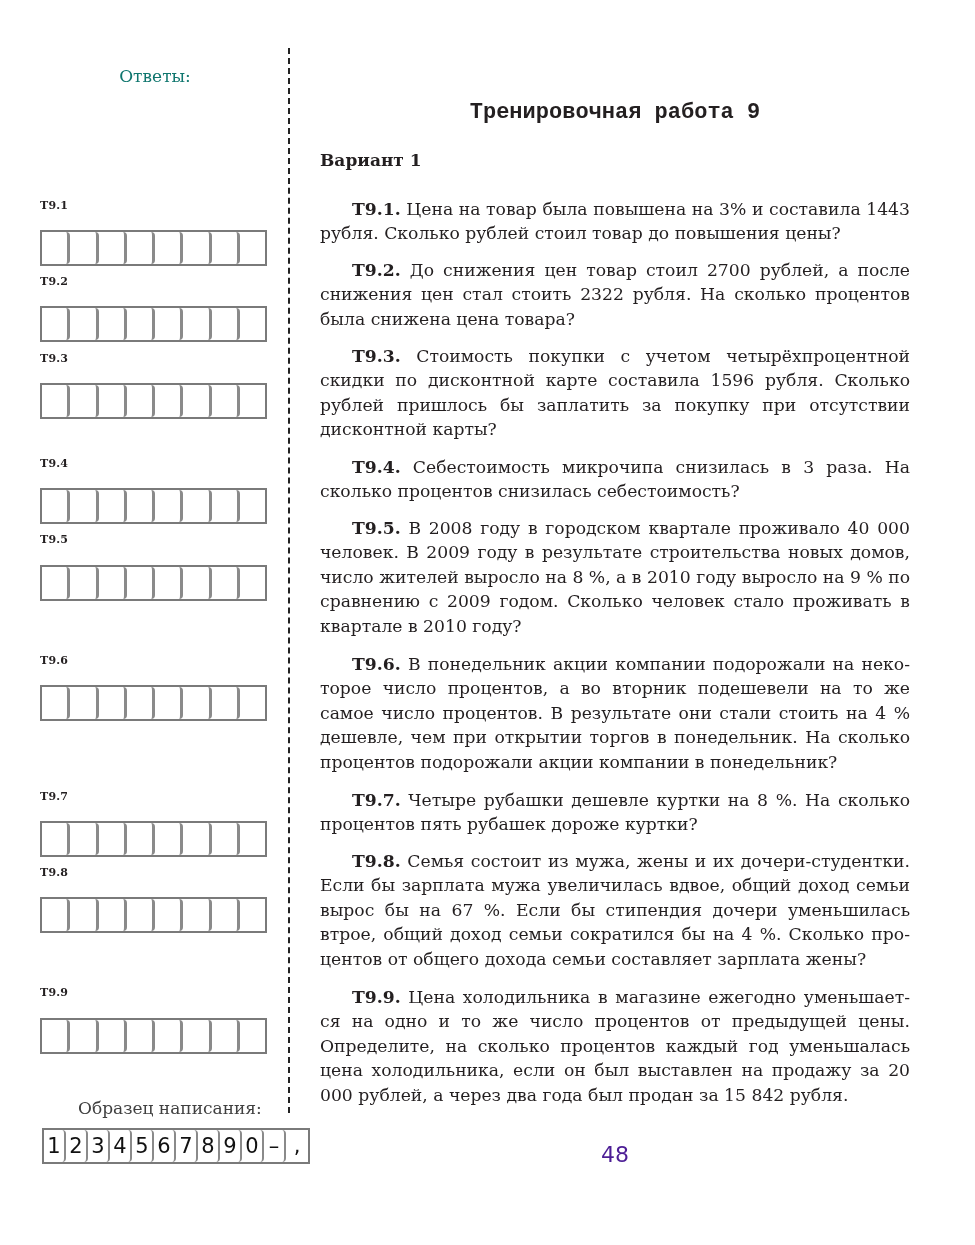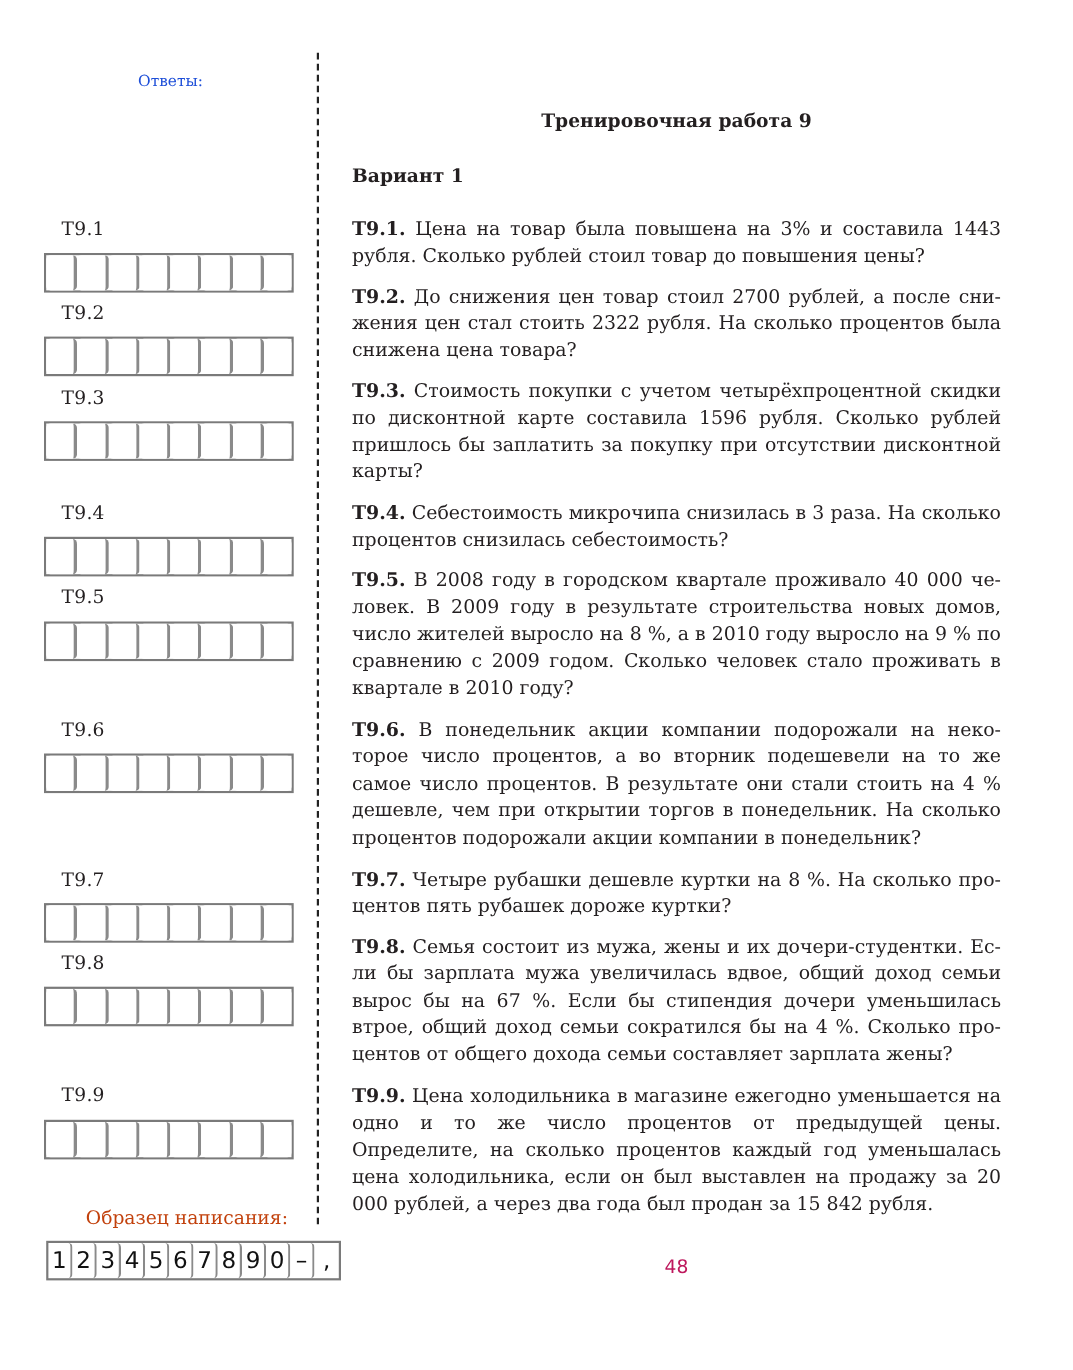--- a/index.html
+++ b/index.html
@@ -3,71 +3,71 @@
   <meta charset="utf-8">
   <style>
     html, body { margin: 0; padding: 0; background: #ffffff; }
     body {
       width: 975px; height: 1245px; position: relative; overflow: hidden;
       font-family: "DejaVu Serif", "Liberation Serif", serif;
       color: #231f20;
     }
     .answers-header {
       position: absolute; left: 0; width: 310px; top: 66px;
-      text-align: center; font-size: 14px; color: #1d4ed8;
+      text-align: center; font-size: 17px; color: #0f766e;
     }
     .divider {
       position: absolute; left: 288px; top: 48px; height: 1065px; width: 0;
       border-left: 2px dashed #222;
     }
     .ans-label {
-      position: absolute; left: 56px; font-weight: normal; font-size: 17px; letter-spacing: 0.2px;
+      position: absolute; left: 40px; font-weight: bold; font-size: 11px; letter-spacing: 0.2px;
     }
     .ans-boxes {
       position: absolute; left: 40px; width: 227px; height: 36px;
       display: flex; border: 2px solid #7a7a7a; box-sizing: border-box; background: #fff;
     }
     .ans-boxes .cell {
       flex: 1; border-right: 3px solid #8a8a8a; border-radius: 4px; box-sizing: border-box;
       background: #fff;
     }
     .ans-boxes .cell:last-child { border-right: none; }
 
     .sample-label {
-      position: absolute; left: 78px; top: 1098px; font-size: 17px; color: #c2410c;
+      position: absolute; left: 78px; top: 1098px; font-size: 17px; color: #404040;
     }
     .sample-boxes {
       position: absolute; left: 42px; top: 1128px; height: 36px;
       display: flex; border: 2px solid #7a7a7a; box-sizing: border-box;
     }
     .sample-boxes .cell {
       width: 22px; border-right: 2px solid #8a8a8a; box-sizing: border-box;
       display: flex; align-items: center; justify-content: center;
       font-family: "DejaVu Sans", sans-serif; font-size: 21px; color: #111;
       border-radius: 4px;
     }
     .sample-boxes .cell:last-child { border-right: none; }
 
     .title {
       position: absolute; left: 320px; width: 590px; top: 100px;
-      text-align: center; font-size: 17px; font-weight: bold;
+      text-align: center; font-size: 22px; font-weight: bold; font-family: Liberation Mono, monospace;
     }
     .variant {
       position: absolute; left: 320px; width: 590px; top: 150px;
       text-align: left; font-size: 17px; font-weight: bold;
     }
     .task {
       position: absolute; left: 320px; width: 590px;
       font-size: 17.2px; line-height: 24.4px; text-align: justify;
       hyphens: manual;
     }
-    .task .num { font-weight: bold; }
+    .task .num { font-weight: bold; margin-left: 32px; }
     .page-number {
       position: absolute; left: 320px; width: 590px; top: 1142px;
-      text-align: center; font-family: "DejaVu Sans", sans-serif; font-size: 17px; color: #be185d;
+      text-align: center; font-family: "DejaVu Sans", sans-serif; font-size: 22px; color: #4c1d95;
     }
   </style>
 </head>
 <body>
 
 <div class="answers-header">Ответы:</div>
 <div class="divider"></div>
 
 <div class="ans-label" style="top:199px">T9.1</div>
 <div class="ans-boxes" style="top:230px">

